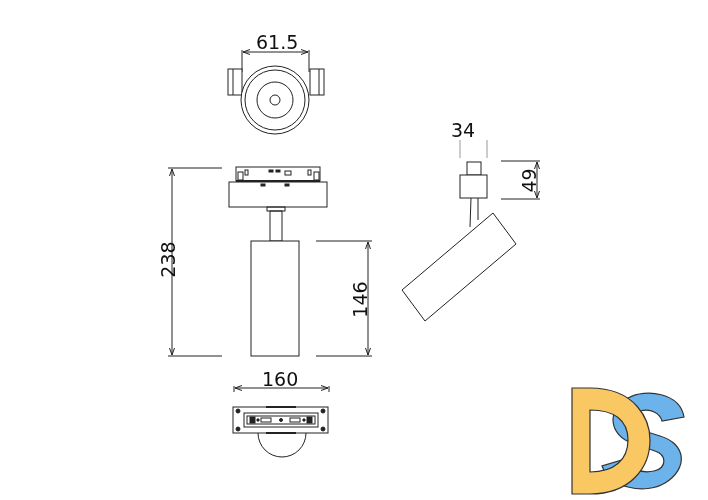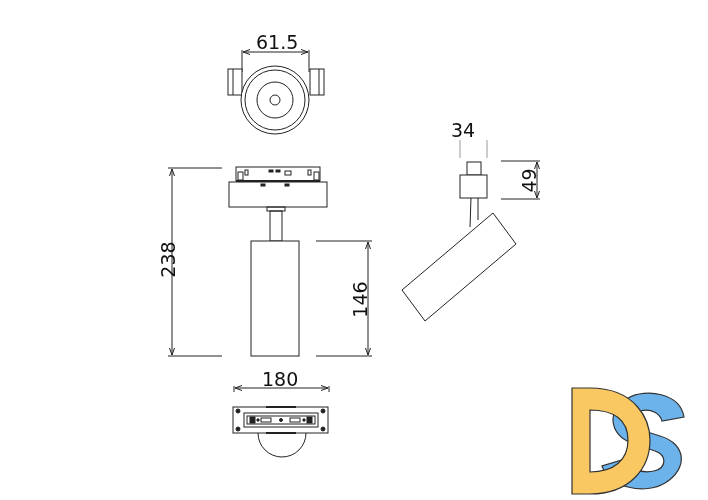--- a/index.html
+++ b/index.html
@@ -116,14 +116,14 @@
 
     <path fill="#F9C862" fill-rule="evenodd" d="M572,388 L590,388 C636,388 650,420 650,440 C650,468 630,494 590,494 L572,494 Z M590,410 L590,472 C614,472 628,460 628,440 C628,420 614,410 590,410 Z"></path>
   </g>
 </svg>
 
 <div class="dim" style="left:256px; top:33px;">61.5</div>
 <div class="dim rot" style="left:148px; top:250px; width:40px; text-align:center;">238</div>
 <div class="dim rot" style="left:340px; top:290px; width:40px; text-align:center;">146</div>
 <div class="dim" style="left:451px; top:121px;">34</div>
 <div class="dim rot" style="left:514px; top:171px; width:30px; text-align:center;">49</div>
-<div class="dim" style="left:262px; top:370px;">180</div>
+<div class="dim" style="left:262px; top:370px;">160</div>
 </div>
 
 </body></html>

